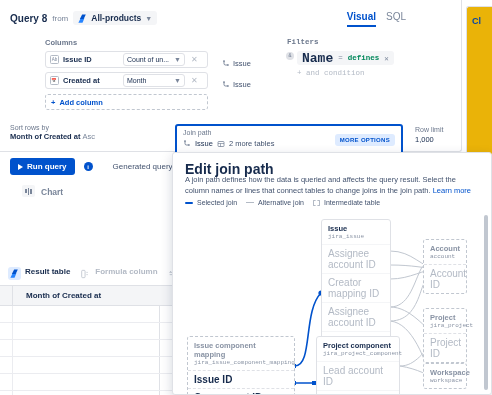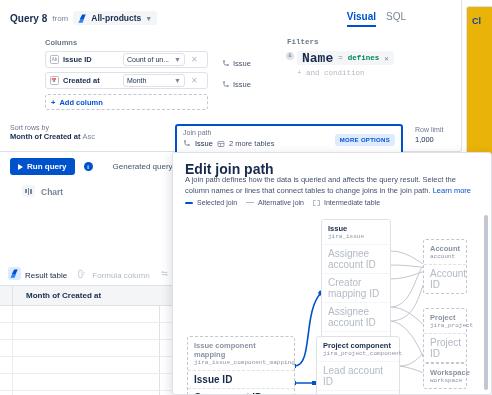--- a/index.html
+++ b/index.html
@@ -117,21 +117,21 @@
   }
   .rowlimit { position:absolute; left:415px; top:126px; }
   .rl-lbl { font-size:7px; color:#6b778c; }
   .rl-val { font-size:7.5px; color:#172b4d; margin-top:2px; }
 
   
   .results { position:absolute; left:0; top:262px; width:462px; bottom:0; background:#fff;
              border-right:1px solid #dfe1e6; }
   .rtabs { display:flex; align-items:center; gap:8px; height:24px; padding:0 8px;
            border-bottom:1px solid #dfe1e6; }
-  .rtab { display:flex; align-items:flex-end; gap:4px; font-size:8px; font-weight:normal; }
+  .rtab { display:flex; align-items:flex-start; gap:4px; font-size:8px; font-weight:bold; }
   .rtab.active { color:#172b4d; }
   .rtab.dim { color:#b3bac5; }
   .rtab-ic { width:13px;height:13px;border-radius:3px;display:flex;align-items:center;justify-content:center; }
   .rtab.active .rtab-ic { background:#deebff; }
   .grid-head { height:20px; background:#f4f5f7; border-bottom:1px solid #dfe1e6;
                display:flex; align-items:center; }
   .gh-cell { font-size:8px; font-weight:bold; color:#172b4d; padding-left:13px; width:160px;
              border-right:1px solid #dfe1e6; height:100%; display:flex; align-items:center; }
   .grow { height:17px; border-bottom:1px solid #ebecf0; display:flex; }
   .grow .c1 { width:13px; border-right:1px solid #ebecf0; }

